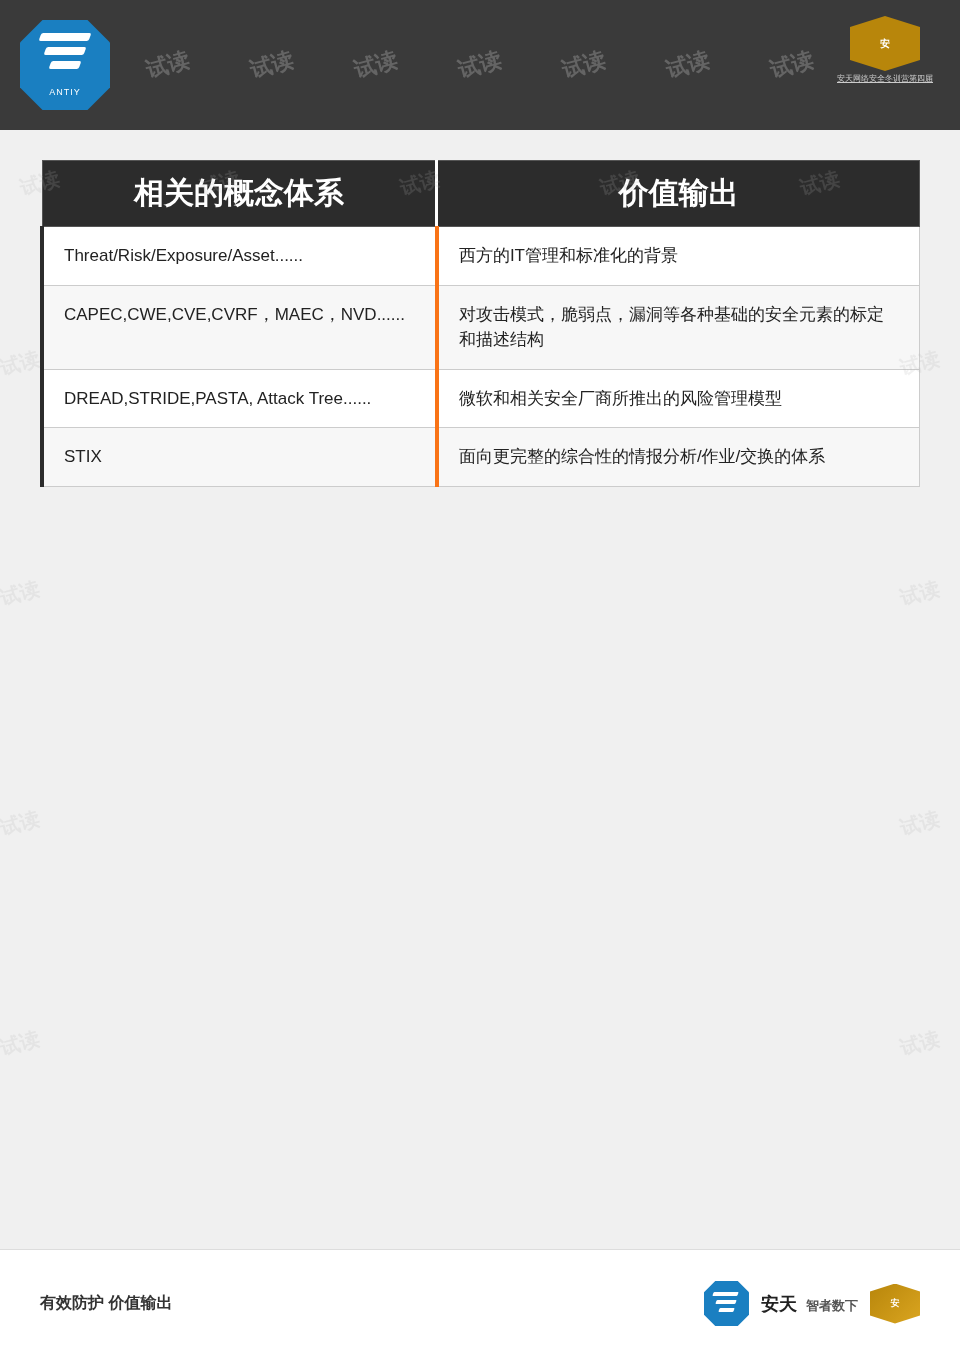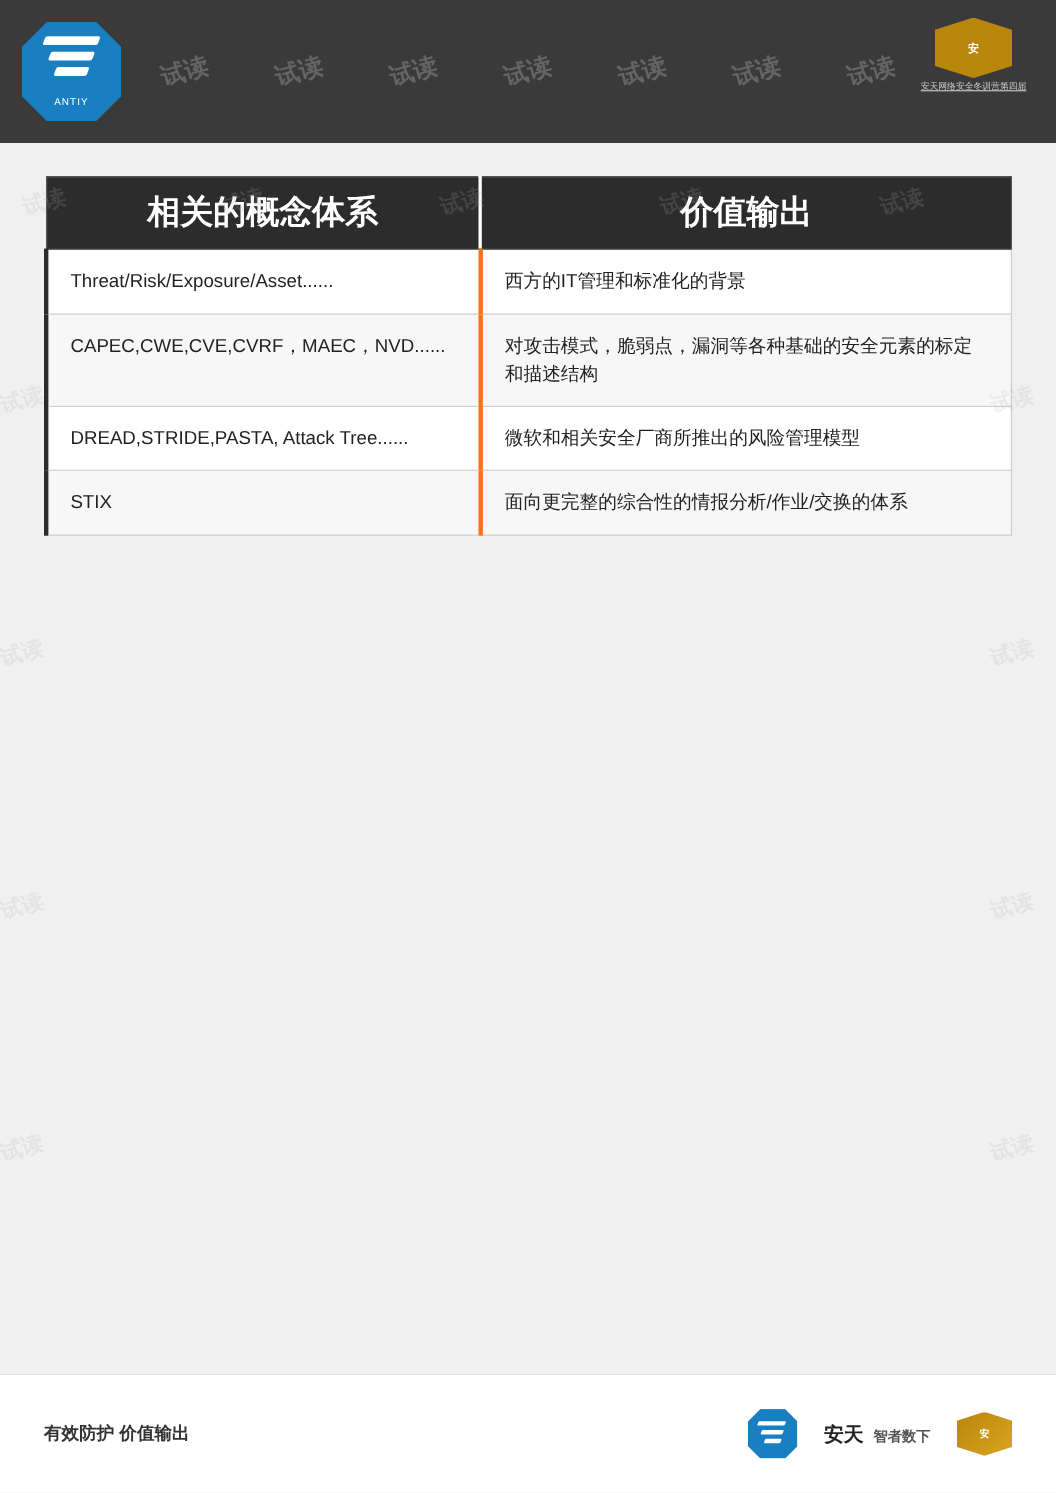--- a/index.html
+++ b/index.html
@@ -177,21 +177,21 @@
       border-top: 1px solid #ddd;
     }
     .footer-slogan {
       font-size: 16px;
       color: #333;
       font-weight: bold;
     }
     .footer-logo-area {
       display: flex;
       align-items: center;
-      gap: 24px;
+      gap: 12px;
     }
     .footer-logo-icon {
       width: 45px;
       height: 45px;
       background: #1a7fc1;
       clip-path: polygon(25% 0%, 75% 0%, 100% 25%, 100% 75%, 75% 100%, 25% 100%, 0% 75%, 0% 25%);
       display: flex;
       align-items: center;
       justify-content: center;
     }

